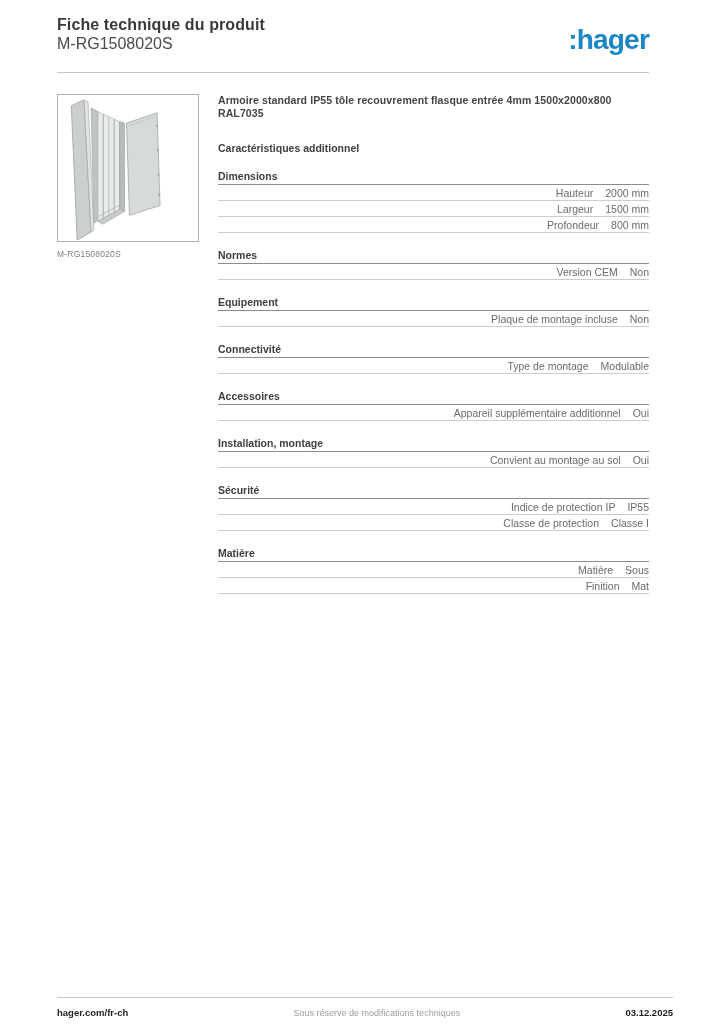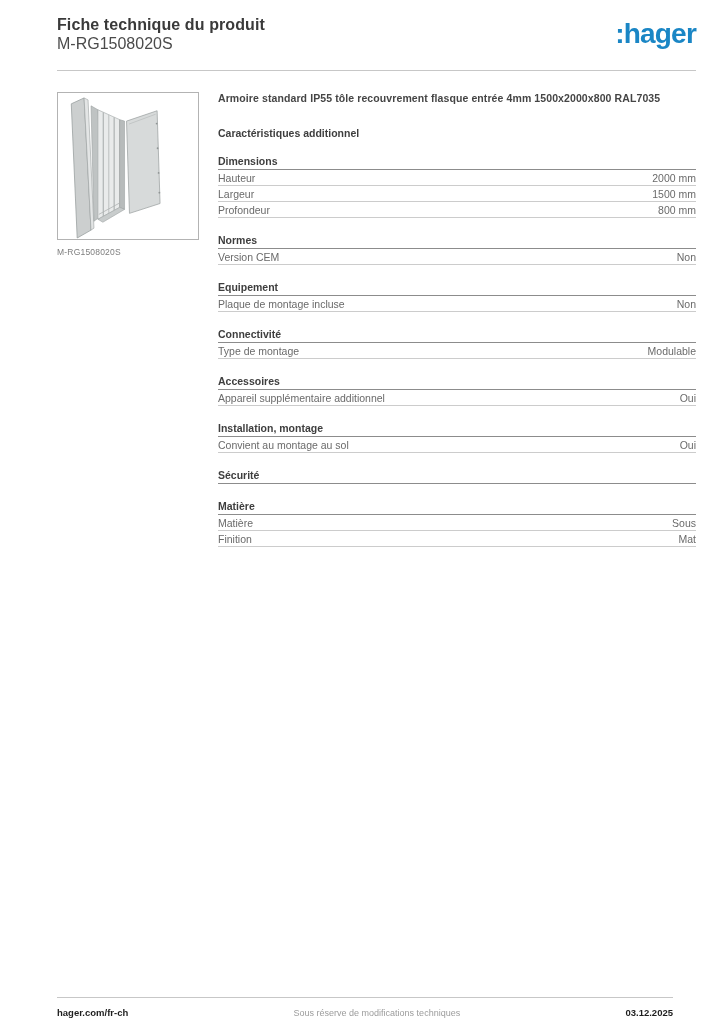--- a/index.html
+++ b/index.html
@@ -3,27 +3,27 @@
 <meta charset="utf-8">
 <style>
   * { margin: 0; padding: 0; box-sizing: border-box; }
   html, body { width: 724px; height: 1024px; background: #ffffff; }
   body {
     font-family: "Liberation Sans", "DejaVu Sans", sans-serif;
     position: relative;
     overflow: hidden;
     color: #3a3a3a;
   }
-  .page { position: absolute; inset: 0; padding: 0 28px 0 57px; }
+  .page { position: absolute; inset: 0; padding: 0 75px 0 57px; }
 
   
   header { display: flex; justify-content: space-between; align-items: flex-start; padding-top: 15px; }
   h1.title { font-size: 16px; font-weight: bold; color: #3a3a3a; line-height: 19px; letter-spacing: 0.1px; }
   .subtitle { font-size: 16px; font-weight: normal; color: #4b4b4b; line-height: 19px; }
-  .logo { font-size: 28px; font-weight: bold; letter-spacing: -0.8px; line-height: 30px; margin-top: 4px; }
+  .logo { font-size: 28px; font-weight: bold; letter-spacing: -0.8px; line-height: 30px; margin-top: 10px; }
   .rule { height: 0; border-top: 1.5px solid #c7c7c7; }
   .header-rule { margin-top: 17px; }
 
   
   main { display: flex; margin-top: 21px; }
   aside { width: 161px; flex: 0 0 161px; }
   .img-box {
     width: 142px; height: 148px;
     border: 1px solid #b3b3b3;
     background: #ffffff;
@@ -35,21 +35,21 @@
   .desc { font-size: 10.5px; font-weight: bold; color: #454545; line-height: 13px; margin-bottom: 22px; letter-spacing: 0.1px; }
   h2.specs-heading { font-size: 10.5px; font-weight: bold; color: #3e3e3e; margin-bottom: 17px; }
 
   .spec-section { margin-bottom: 17px; }
   .spec-section .sec-title {
     font-size: 10.5px; font-weight: bold; color: #3e3e3e;
     line-height: 11px; padding-bottom: 2px;
     border-bottom: 1px solid #8c8c8c;
   }
   .spec-row {
-    display: flex; justify-content: space-between; align-items: baseline;
+    display: flex; justify-content: flex-end; align-items: baseline;
     font-size: 10.5px; color: #6a6a6a; line-height: 11px;
     padding: 2.5px 0 1.5px 0;
     border-bottom: 1px solid #cccccc;
   }
   .spec-row .lab { text-align: left; }
   .spec-row .val { text-align: right; white-space: nowrap; padding-left: 12px; }
 
   
   footer { position: absolute; left: 57px; right: 51px; bottom: 6px; }
   .footer-row { display: flex; justify-content: space-between; align-items: baseline; margin-top: 9px; }
@@ -172,20 +172,31 @@
     <div class="rows">
   <div class="spec-row">
     <span class="lab">Convient au montage au sol</span>
     <span class="val">Oui</span>
   </div>
 </div>
   </div>
 
   <div class="spec-section">
     <div class="sec-title">Sécurité</div>
+    <div class="rows">
+  <div class="spec-row">
+    <span class="lab">Indice de protection IP</span>
+    <span class="val">IP55</span>
+  </div>
+
+  <div class="spec-row">
+    <span class="lab">Classe de protection</span>
+    <span class="val">Classe I</span>
+  </div>
+</div>
   </div>
 
   <div class="spec-section">
     <div class="sec-title">Matière</div>
     <div class="rows">
   <div class="spec-row">
     <span class="lab">Matière</span>
     <span class="val">Sous</span>
   </div>
 

